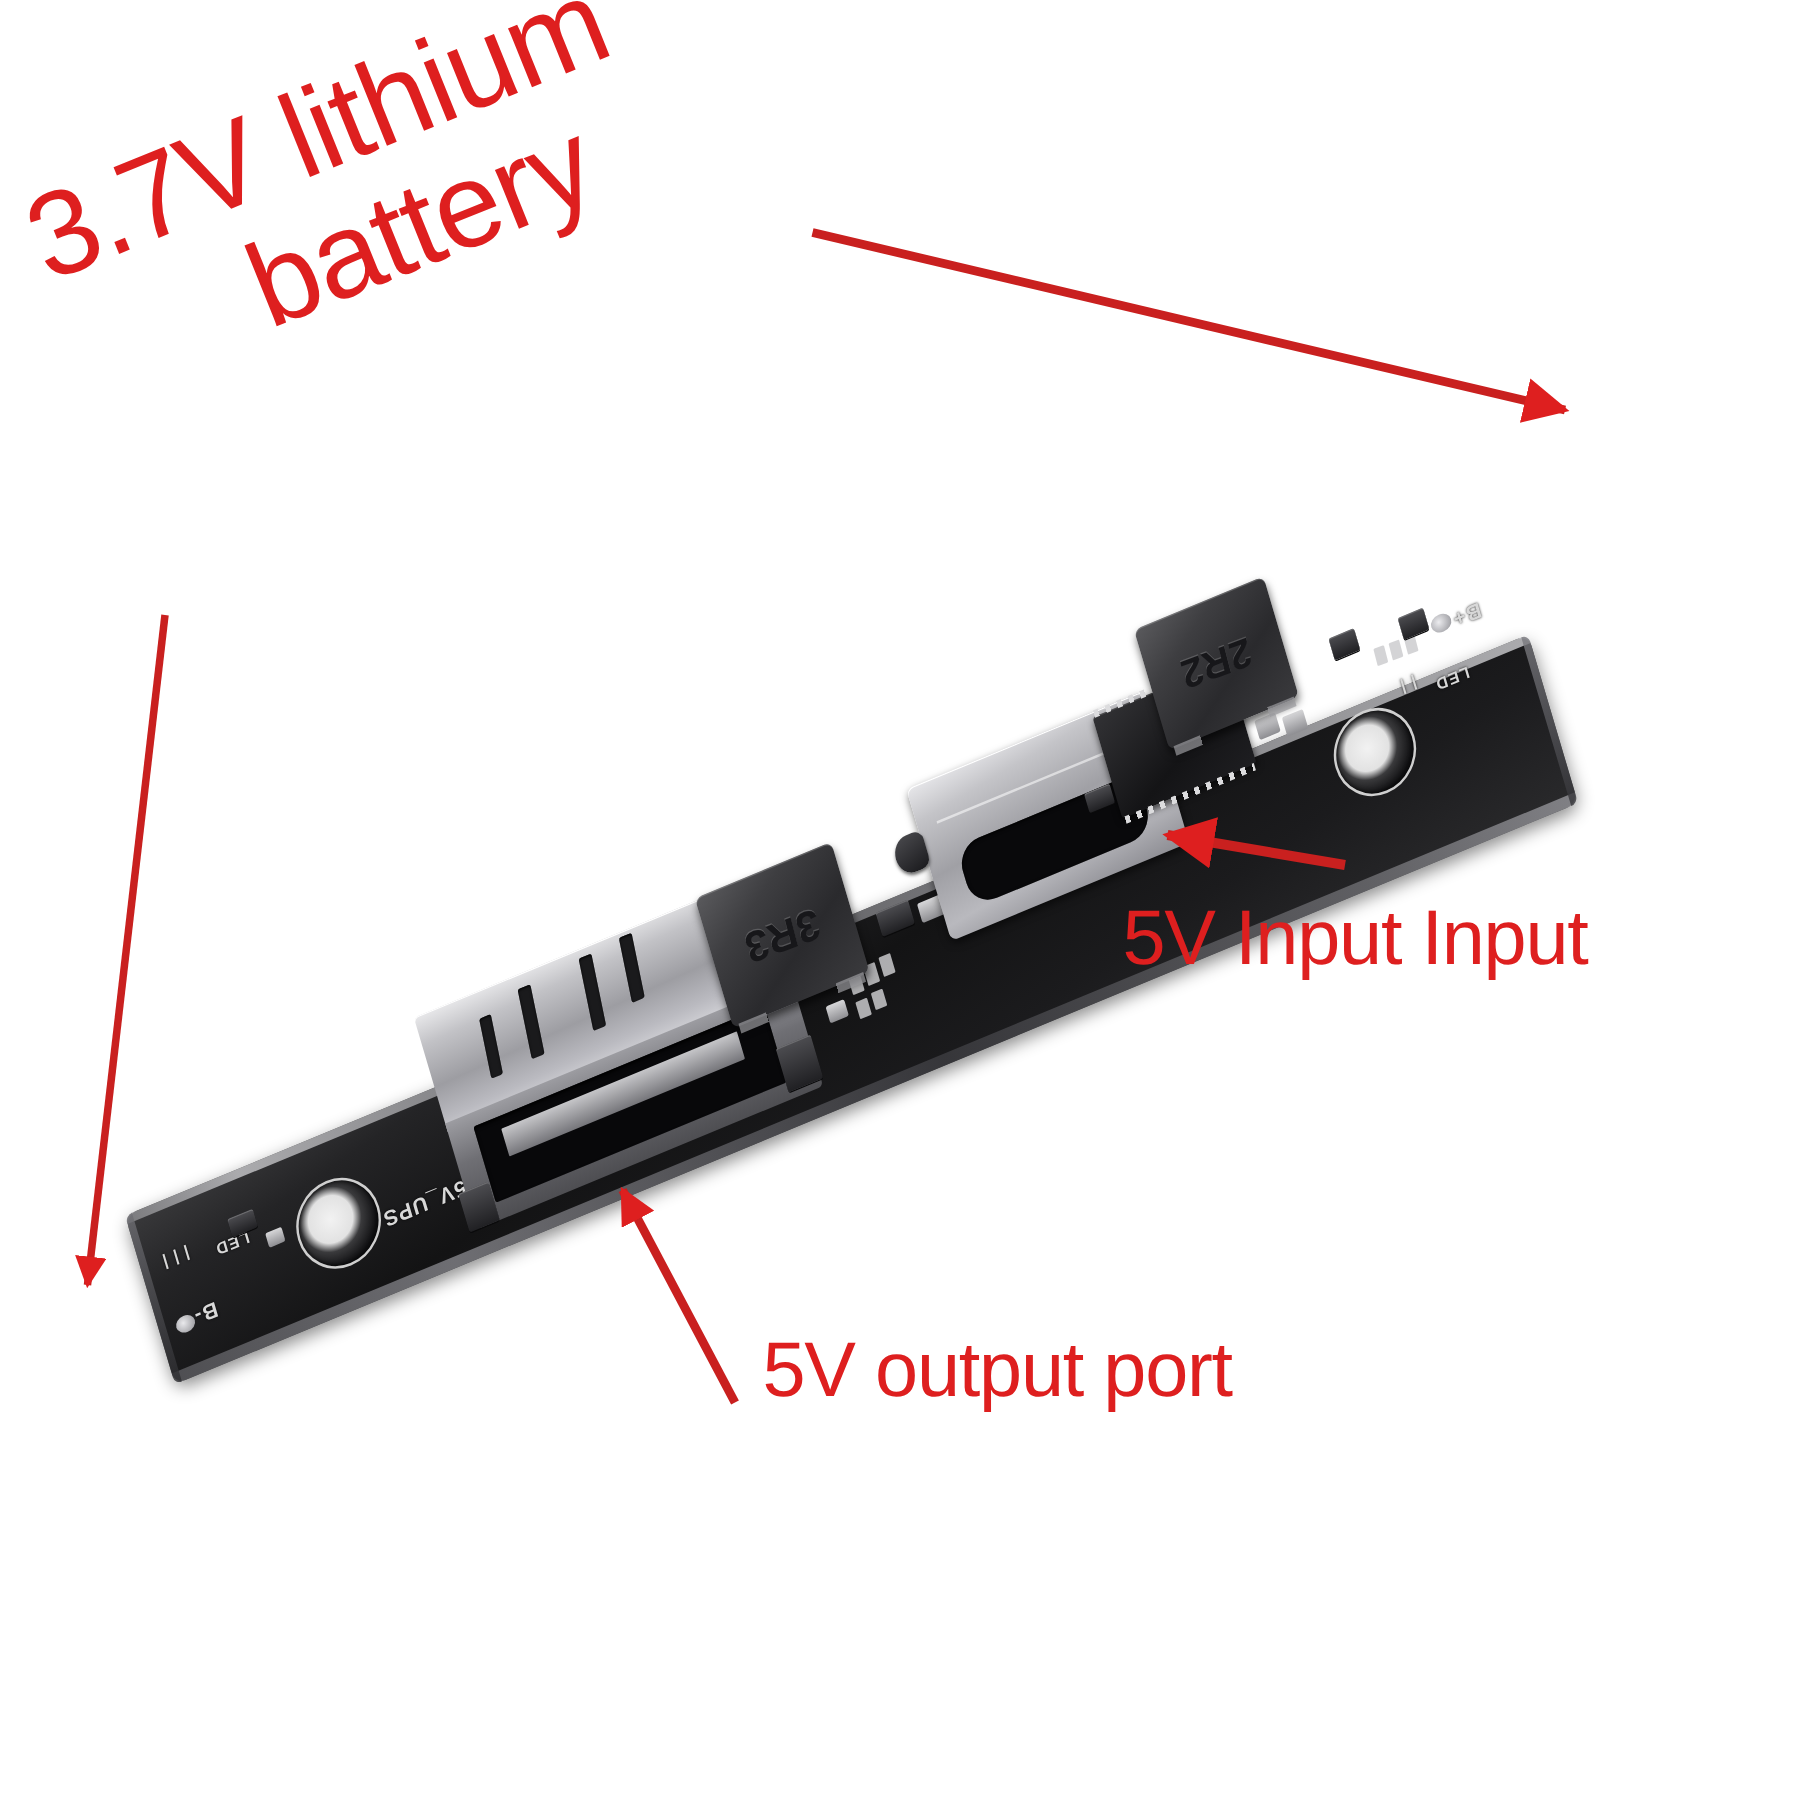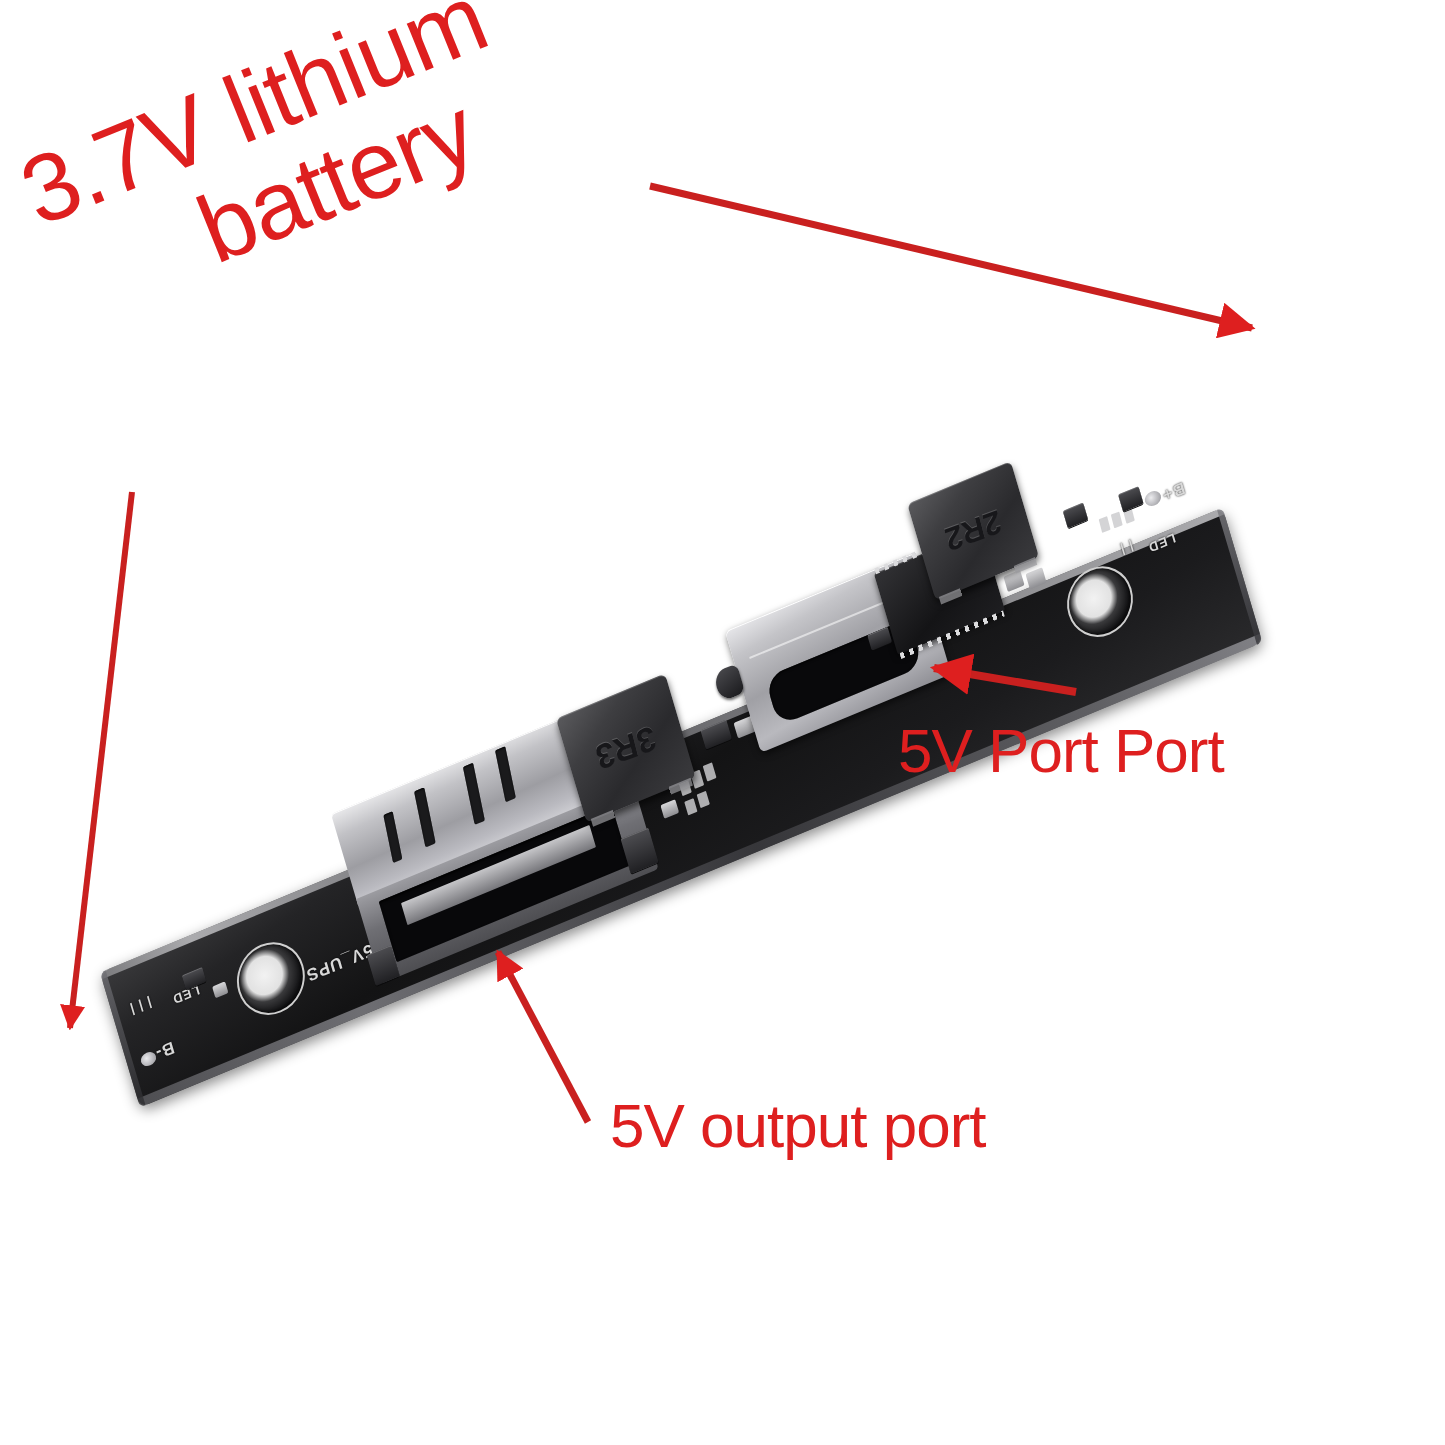--- a/index.html
+++ b/index.html
@@ -28,21 +28,21 @@
     transform:rotate(-22deg);
     transform-origin:left top;
     text-align:left;
   }
   #lbl-battery .l2{display:block;margin-left:150px;}
   #lbl-input{
     left:898px; top:718px;
     font-size:62px;
   }
   #lbl-output{
-    left:610px; top:1093px;
+    left:610px; top:1064px;
     font-size:62px;
   }
 
   
   #arrows{position:absolute;left:0;top:0;width:1445px;height:1445px;pointer-events:none;}
 
   
   #board-wrap{
     position:absolute;
     left:0;top:0;width:1445px;height:1445px;
@@ -290,17 +290,17 @@
     <line x1="1076" y1="692" x2="934" y2="668" stroke="#c9201f" stroke-width="8" marker-end="url(#ah)"></line>
 
     <line x1="588" y1="1122" x2="498" y2="952" stroke="#c9201f" stroke-width="7" marker-end="url(#ah2)"></line>
   </svg>
 
   <div class="ann" id="lbl-battery">
     <span>3.7V lithium</span>
     <span class="l2">battery</span>
   </div>
 
-  <div class="ann" id="lbl-input">5V Port Port</div>
+  <div class="ann" id="lbl-input">5V Input Input</div>
 
   <div class="ann" id="lbl-output">5V output port</div>
 
 </div>
 
 </body></html>

